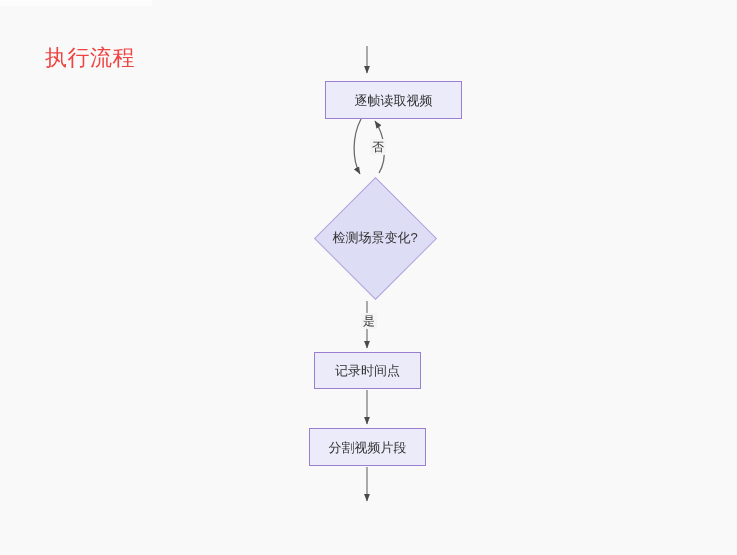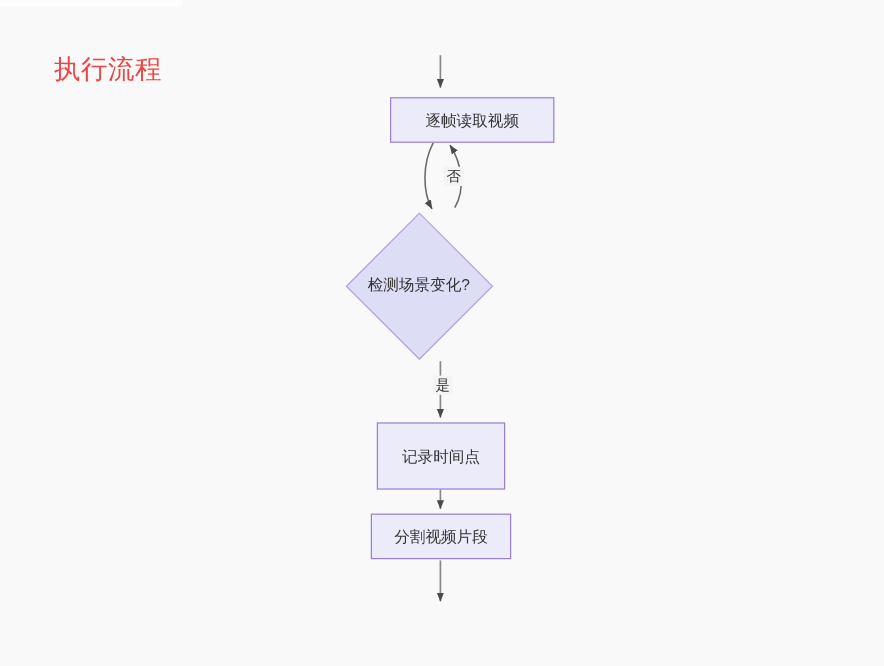--- a/index.html
+++ b/index.html
@@ -133,26 +133,26 @@
     <path d="M367,390 L367,424" stroke="#888888" stroke-width="1.4" fill="none" marker-end="url(#arrowhead)"></path>
 
     <path d="M367,467 L367,501" stroke="#888888" stroke-width="1.4" fill="none" marker-end="url(#arrowhead)"></path>
   </svg>
 
 
   <div class="node" style="left:309px; top:81px; width:137px; height:38px;margin-left:16px;">
     <span class="node-label">逐帧读取视频</span>
   </div>
 
-  <div class="diamond-wrap" style="left:288px; top:176px;">
+  <div class="diamond-wrap" style="left:314px; top:176px;">
     <div class="diamond-shape"></div>
     <div class="diamond-text">检测场景变化?</div>
   </div>
 
-  <div class="node" style="left:314px; top:352px; width:107px; height:56px;">
+  <div class="node" style="left:314px; top:352px; width:107px; height:37px;">
     <span class="node-label">记录时间点</span>
   </div>
 
   <div class="node" style="left:309px; top:428px; width:117px; height:38px;">
     <span class="node-label">分割视频片段</span>
   </div>
 
 
   <div class="edge-label" style="left:370px; top:139px;">否</div>
 

